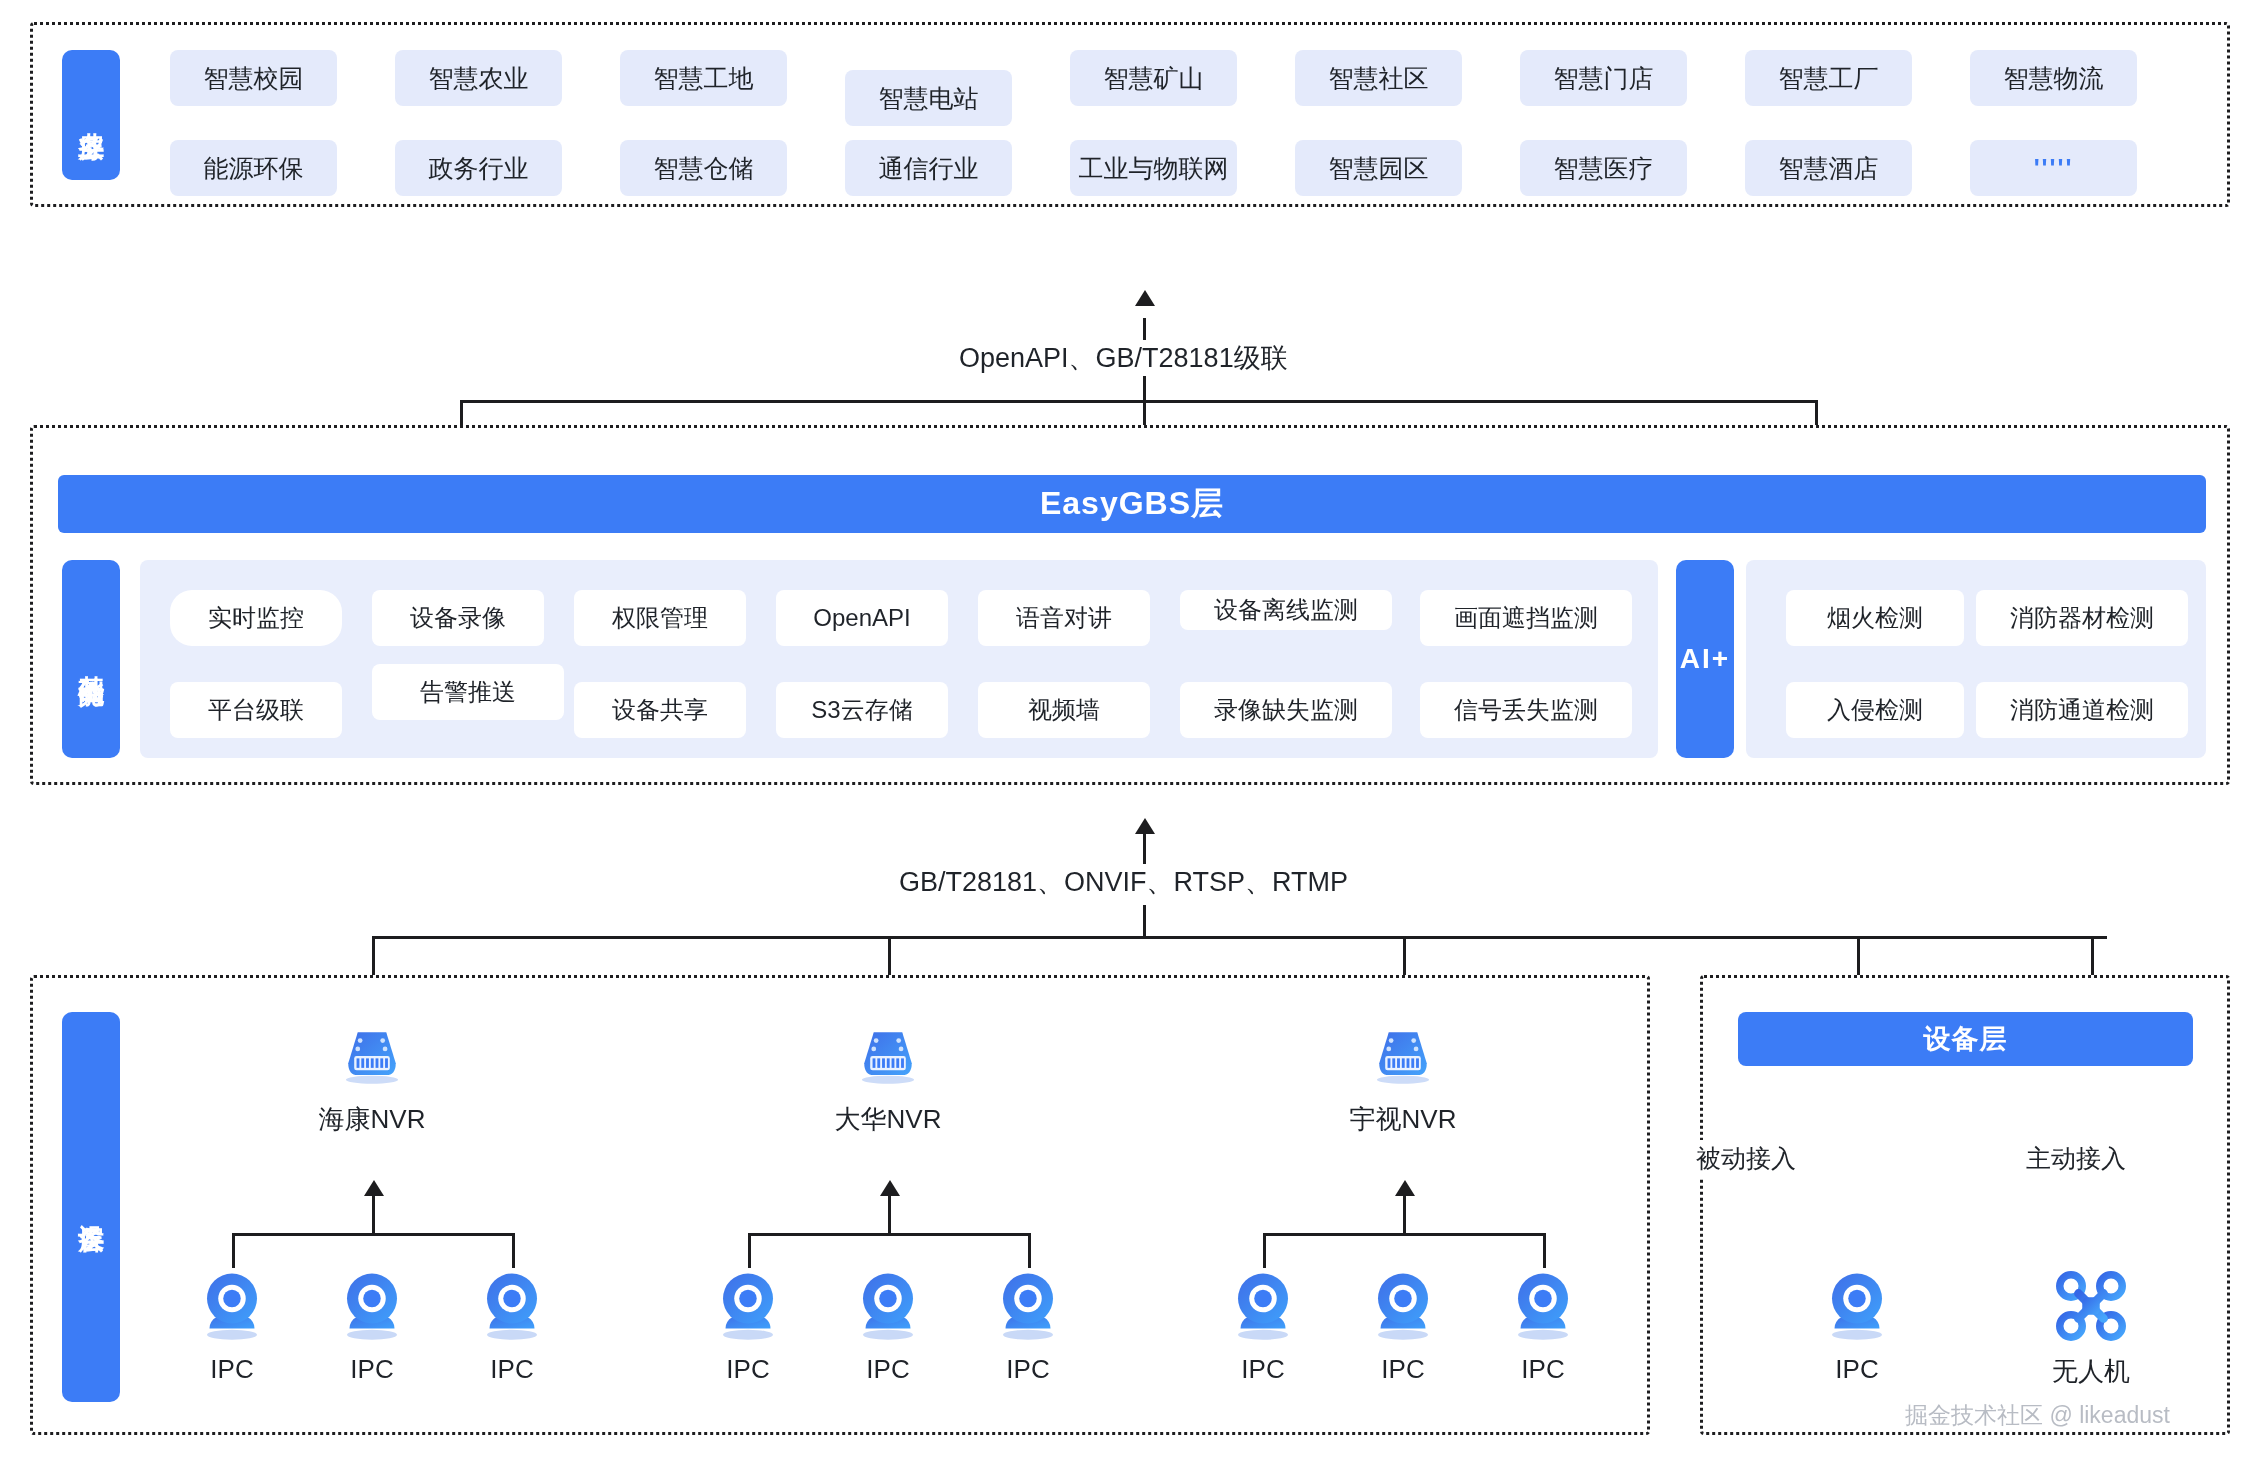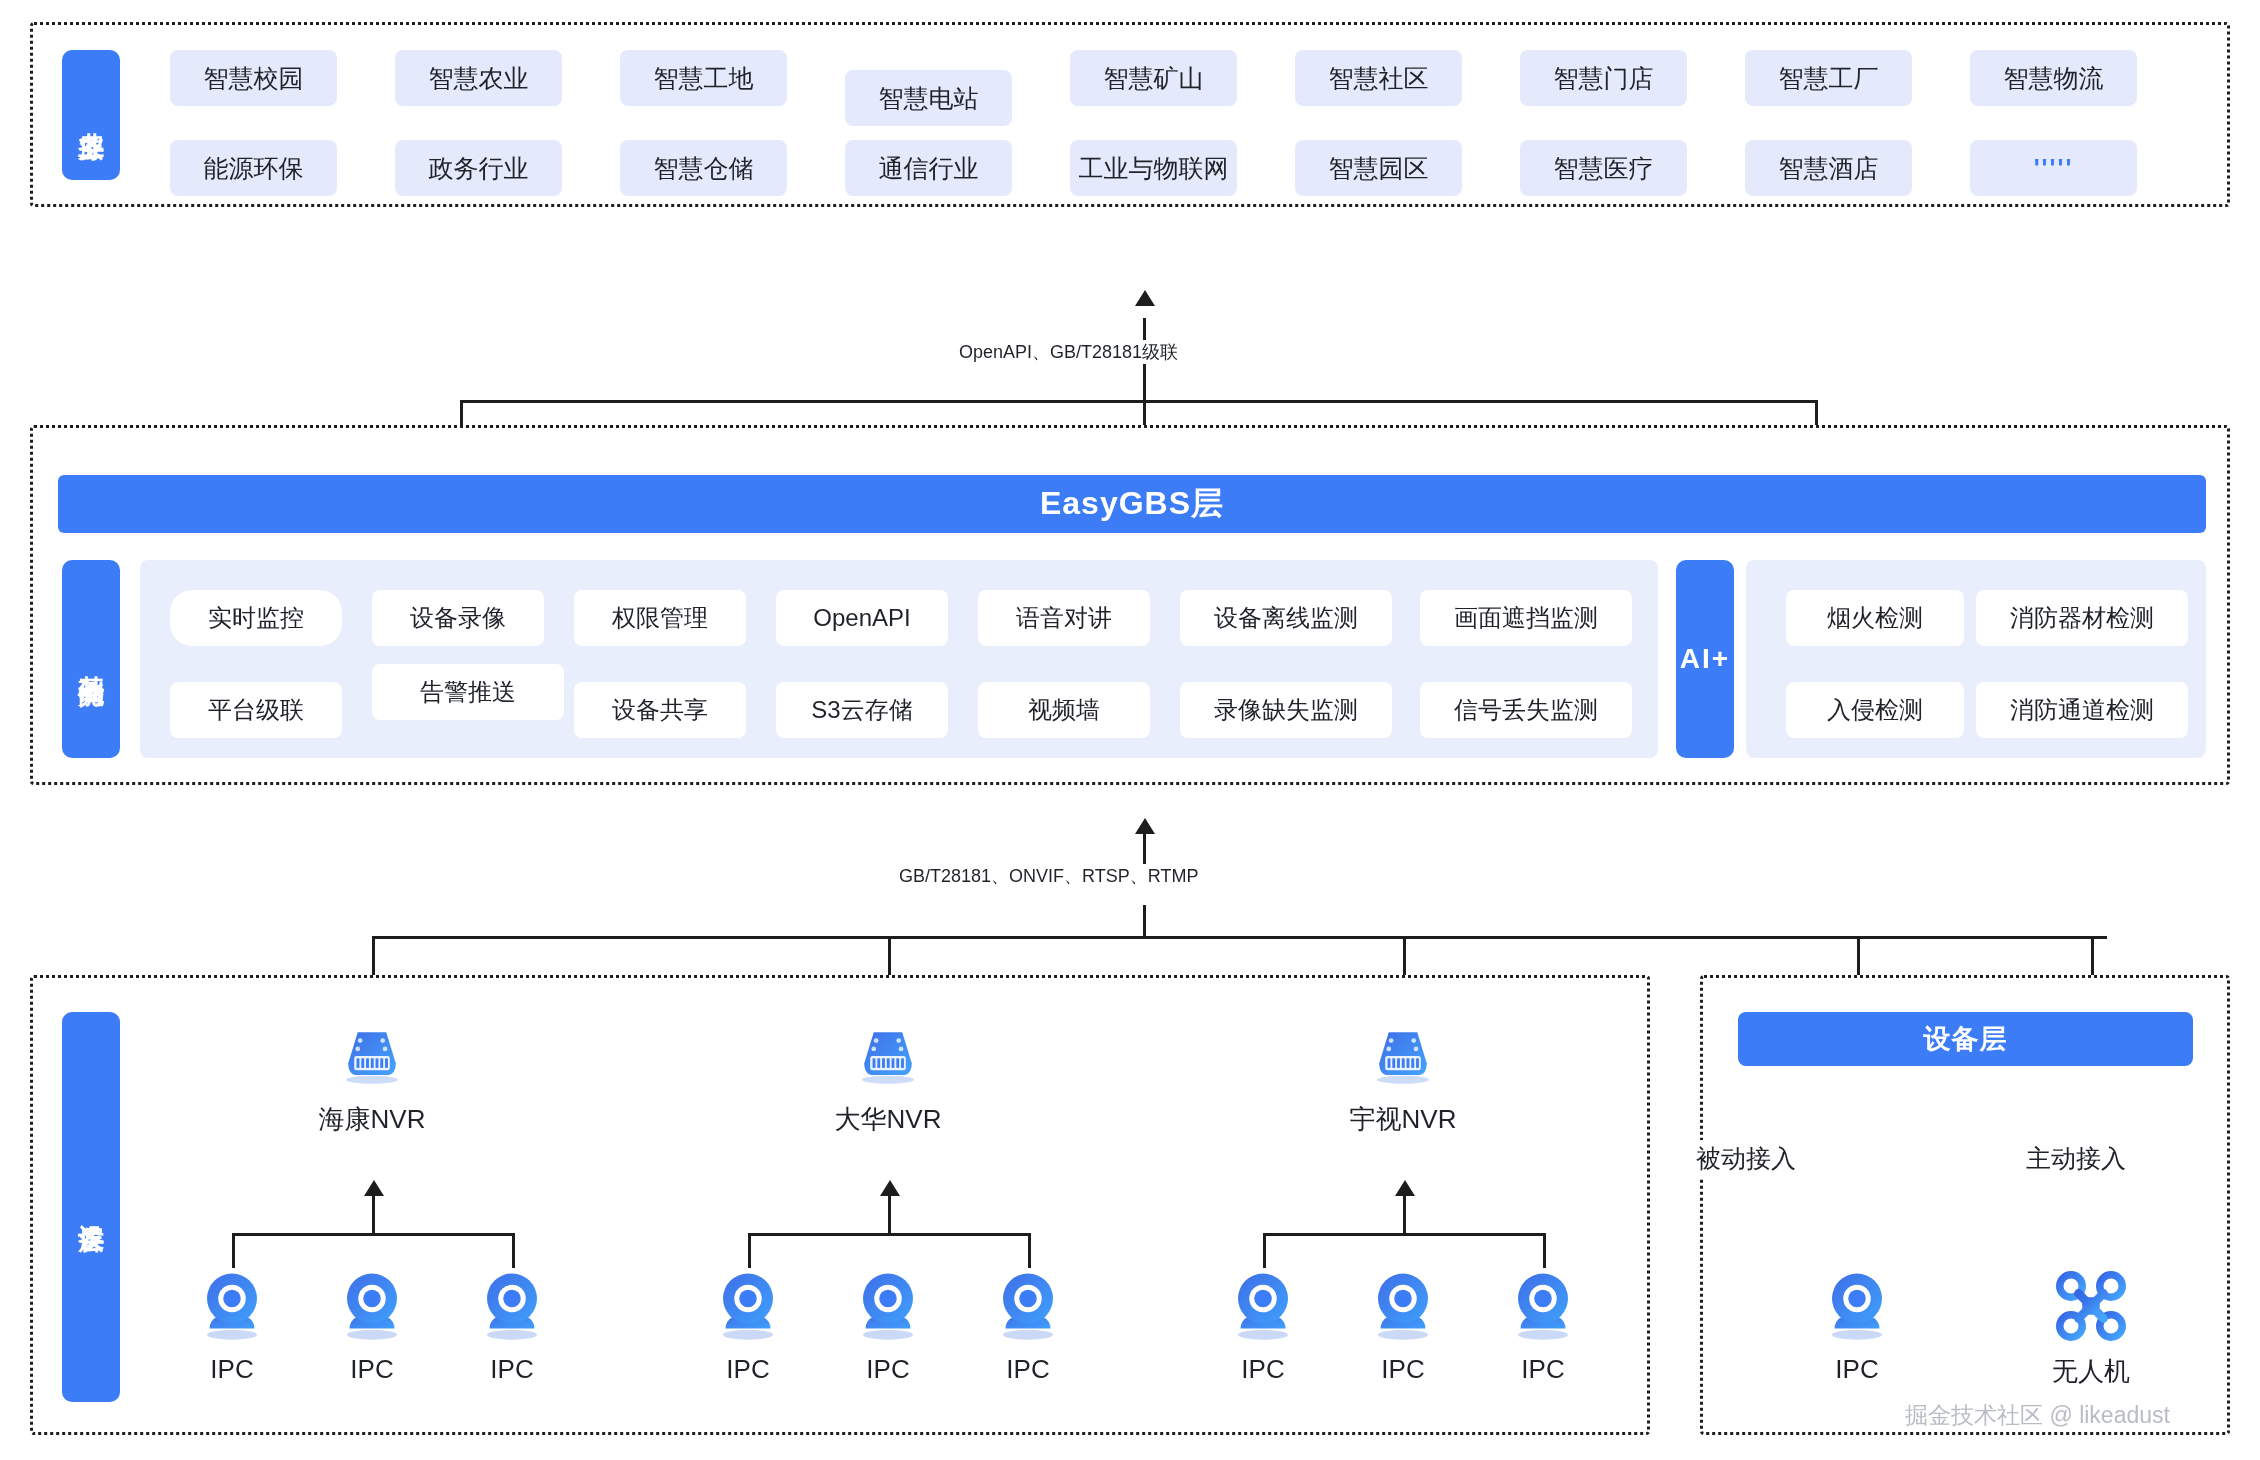--- a/index.html
+++ b/index.html
@@ -103,21 +103,21 @@
   .arrow-up {
     position: absolute;
     width: 0; height: 0;
     border-left: 10px solid transparent;
     border-right: 10px solid transparent;
     border-bottom: 16px solid #1d1d1f;
   }
 
   .conn-label {
     position: absolute;
-    font-size: 18px;
+    font-size: 27px;
     color: #1f2329;
     background: #ffffff;
     padding: 0 14px;
     white-space: nowrap;
   }
 
   
   .node { position: absolute; text-align: center; }
   .node .cap {
     font-size: 26px;
@@ -195,21 +195,21 @@
   <div class="side-label" style="left:1676px; top:560px; width:58px; height:198px; writing-mode:horizontal-tb; font-size:28px;">AI+</div>
 
   <div class="cap-panel" style="left:1746px; top:560px; width:460px; height:198px;"></div>
 
   <div id="cap-row1">
       <div class="cap-chip" style="left: 170px; top: 590px; width: 172px; height: 56px; border-radius: 22px;">实时监控</div>
       <div class="cap-chip" style="left: 372px; top: 590px; width: 172px; height: 56px;">设备录像</div>
       <div class="cap-chip" style="left: 574px; top: 590px; width: 172px; height: 56px;">权限管理</div>
       <div class="cap-chip" style="left: 776px; top: 590px; width: 172px; height: 56px;">OpenAPI</div>
       <div class="cap-chip" style="left: 978px; top: 590px; width: 172px; height: 56px;">语音对讲</div>
-      <div class="cap-chip" style="left: 1180px; top: 590px; width: 212px; height: 56px;">设备离线监测</div>
+      <div class="cap-chip" style="left: 1180px; top: 590px; width: 212px; height: 40px;">设备离线监测</div>
       <div class="cap-chip" style="left: 1420px; top: 590px; width: 212px; height: 56px;">画面遮挡监测</div>
     </div>
   <div id="cap-row2">
       <div class="cap-chip" style="left: 170px; top: 682px; width: 172px; height: 56px;">平台级联</div>
       <div class="cap-chip" style="left: 372px; top: 664px; width: 192px; height: 56px;">告警推送</div>
       <div class="cap-chip" style="left: 574px; top: 682px; width: 172px; height: 56px;">设备共享</div>
       <div class="cap-chip" style="left: 776px; top: 682px; width: 172px; height: 56px;">S3云存储</div>
       <div class="cap-chip" style="left: 978px; top: 682px; width: 172px; height: 56px; font-family: Liberation Mono, monospace;">视频墙</div>
       <div class="cap-chip" style="left: 1180px; top: 682px; width: 212px; height: 56px;">录像缺失监测</div>
       <div class="cap-chip" style="left: 1420px; top: 682px; width: 212px; height: 56px;">信号丢失监测</div>

